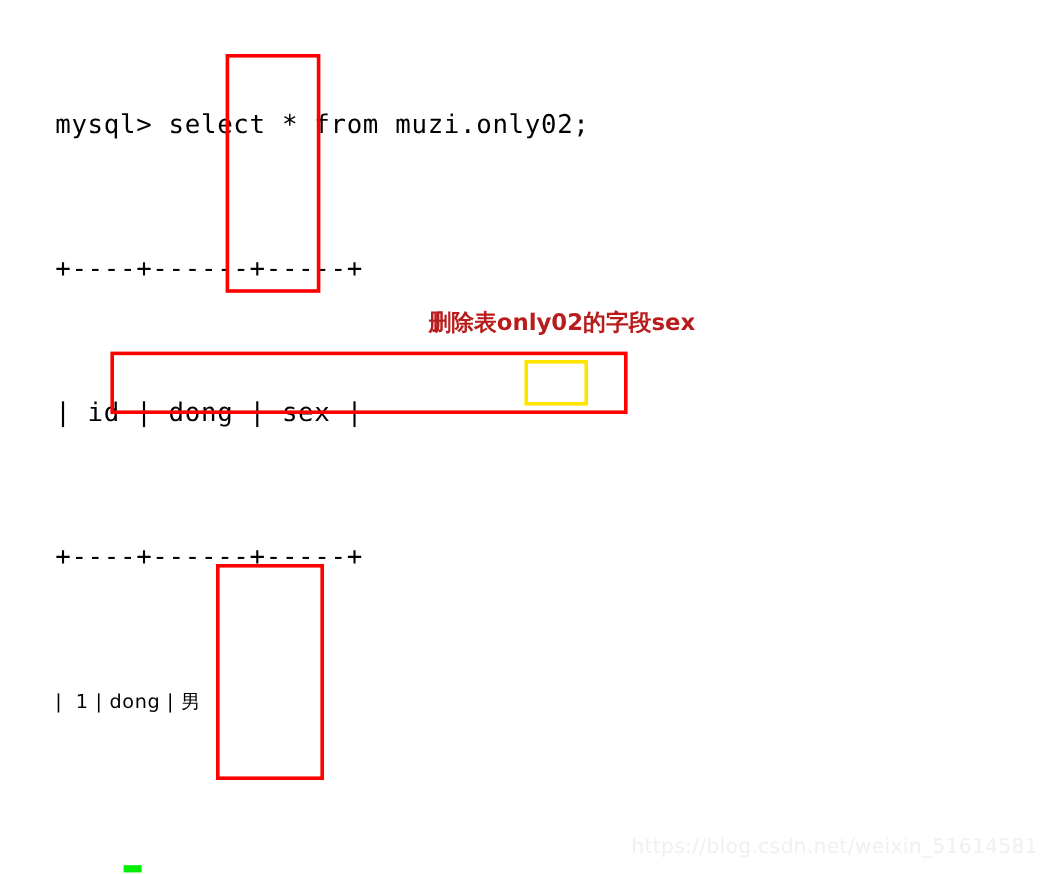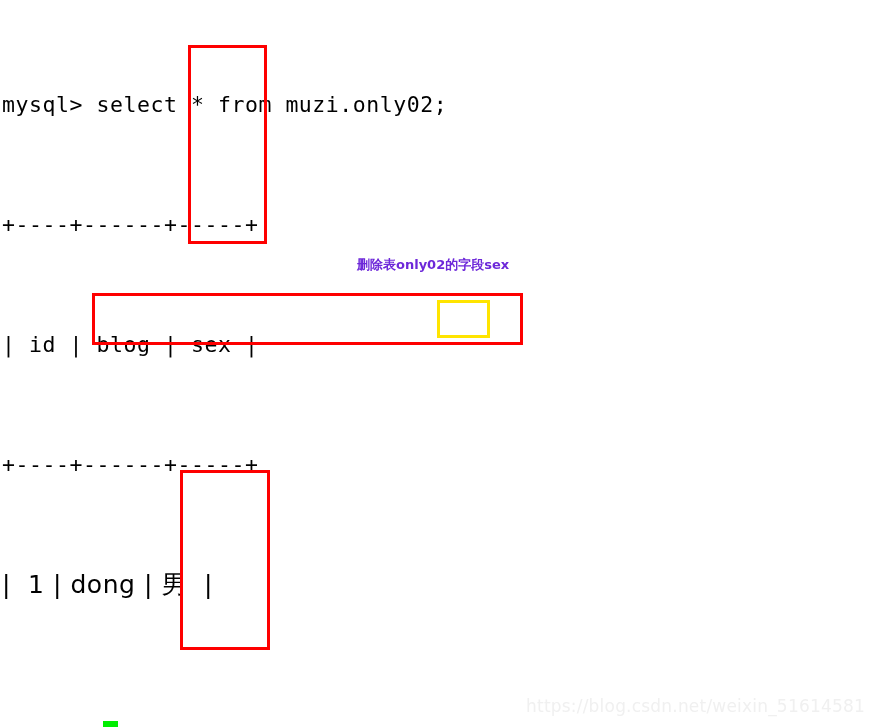--- a/index.html
+++ b/index.html
@@ -25,47 +25,48 @@
     font-family: "DejaVu Sans Mono", "Liberation Mono", monospace;
     font-size: 21.5px;
     line-height: 30px;
     letter-spacing: 0.55px;
     white-space: pre;
     -webkit-font-smoothing: none;
   }
   .term .line {
     height: 30px;
     white-space: pre;
+    margin-left: 44px;
   }
 
   
   .cjk {
     font-family: "DejaVu Sans", "Liberation Serif", serif;
-    font-size: 25px;
+    font-size: 16px;
   }
 
   
   .redbox {
     position: absolute;
     border: 3px solid #fe0000;
     box-sizing: border-box;
     pointer-events: none;
   }
   .yellowbox {
     position: absolute;
     border: 3px solid #ffe400;
     box-sizing: border-box;
     pointer-events: none;
   }
   .annot-text {
     position: absolute;
-    color: #6d28d9;
+    color: #b91c1c;
     font-family: "DejaVu Sans", "Liberation Sans", sans-serif;
     font-weight: bold;
-    font-size: 13px;
+    font-size: 19px;
     white-space: nowrap;
     letter-spacing: 0px;
   }
 
   
   #box-sex-col-1   { left: 188px; top: 45px;  width: 79px;  height: 199px; }
   #box-alter-stmt  { left: 92px;  top: 293px; width: 431px; height: 52px; }
   #box-sex-token   { left: 437px; top: 300px; width: 53px;  height: 38px; }
   #box-sex-col-2   { left: 180px; top: 470px; width: 90px;  height: 180px; }
 
@@ -95,21 +96,21 @@
 </style>
 </head>
 <body>
 
 <div class="term">
 
   <div class="line">mysql&gt; select * from muzi.only02;</div>
 
   <div class="line">+----+------+-----+</div>
 
-  <div class="line">| id | blog | sex |</div>
+  <div class="line">| id | dong | sex |</div>
 
   <div class="line">+----+------+-----+</div>
 
   <div class="line cjk">|  1 | dong | 男  |</div>
 
 
   
 
   
 

